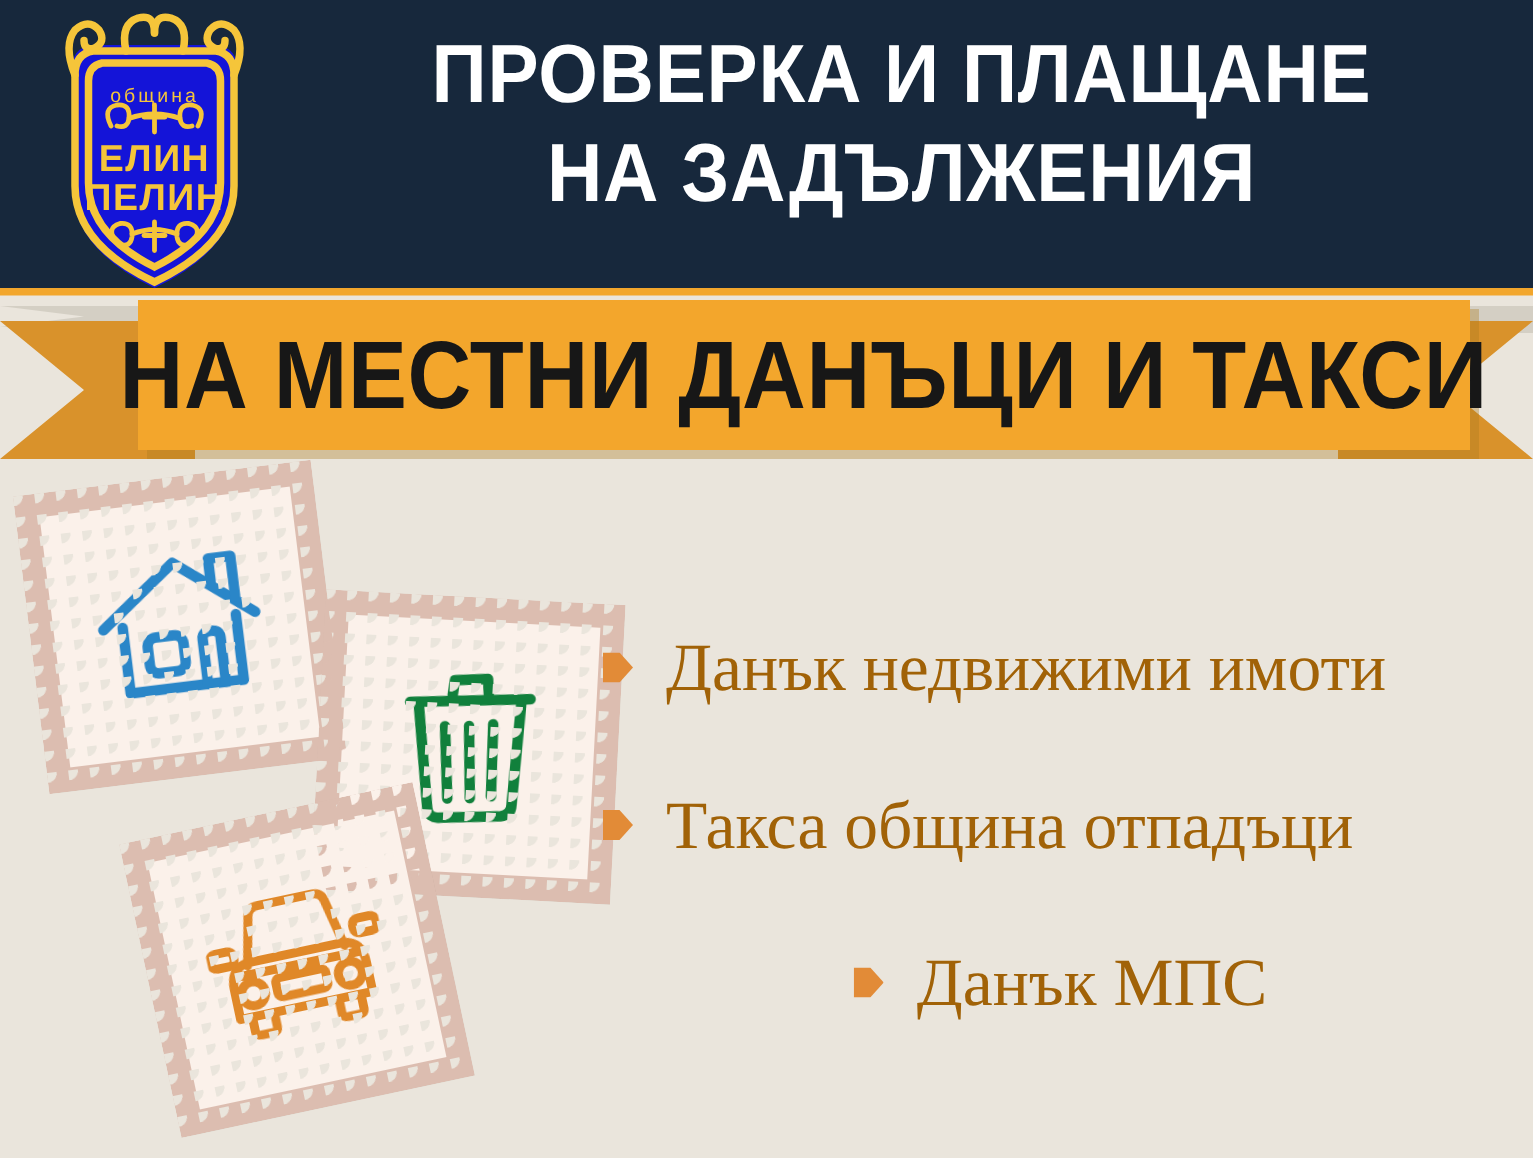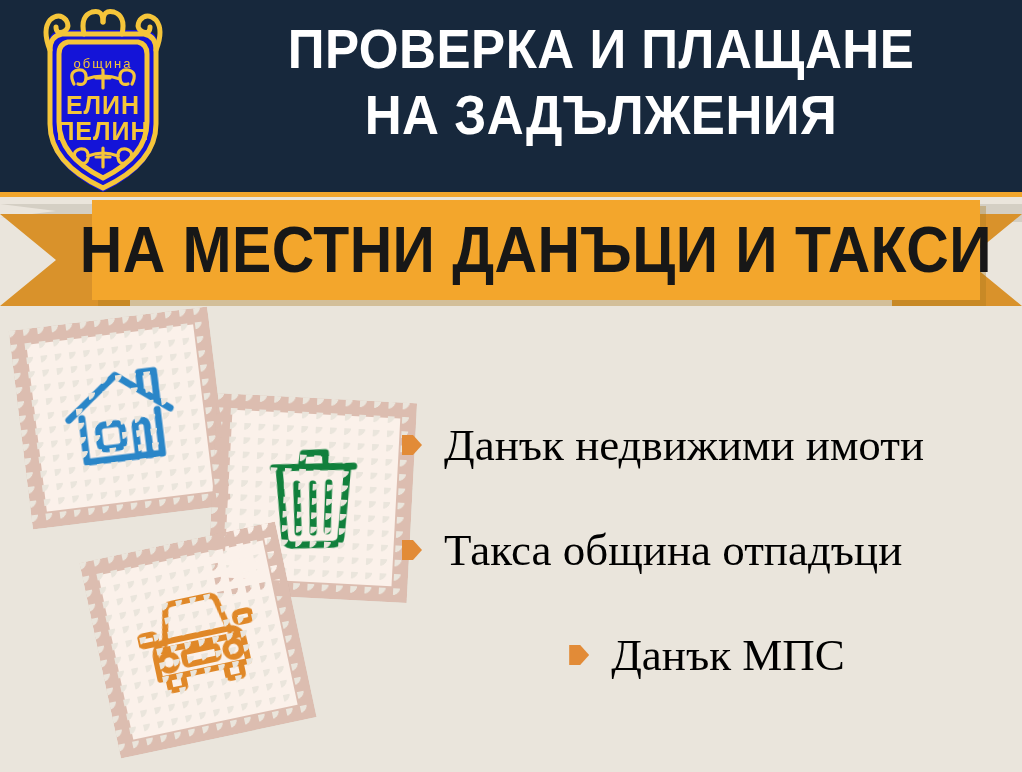--- a/index.html
+++ b/index.html
@@ -194,21 +194,21 @@
     height: 24px;
     background: #e28b37;
     flex: 0 0 auto;
     margin-right: 22px;
     clip-path: polygon(0 2px, 11px 2px, 20px 12px, 11px 22px, 0 22px);
   }
   .list-label {
     font-family: "Liberation Serif", "DejaVu Serif", serif;
     font-size: 45px;
     line-height: 50px;
-    color: #000000;
+    color: #a16207;
     white-space: nowrap;
   }
 </style>
 </head>
 <body>
 
 <div class="poster">
 
   <div class="header-bar"></div>
   <div class="header-gold-rule"></div>

